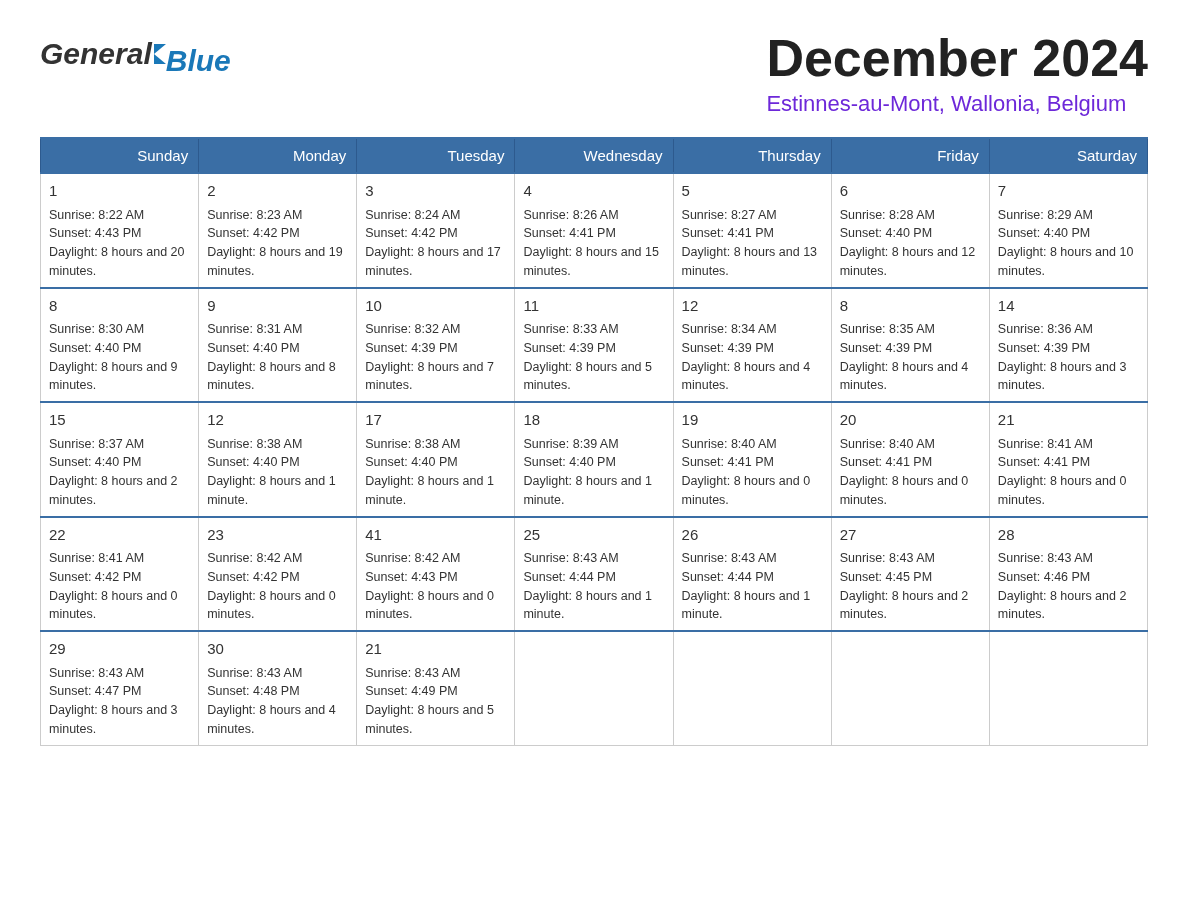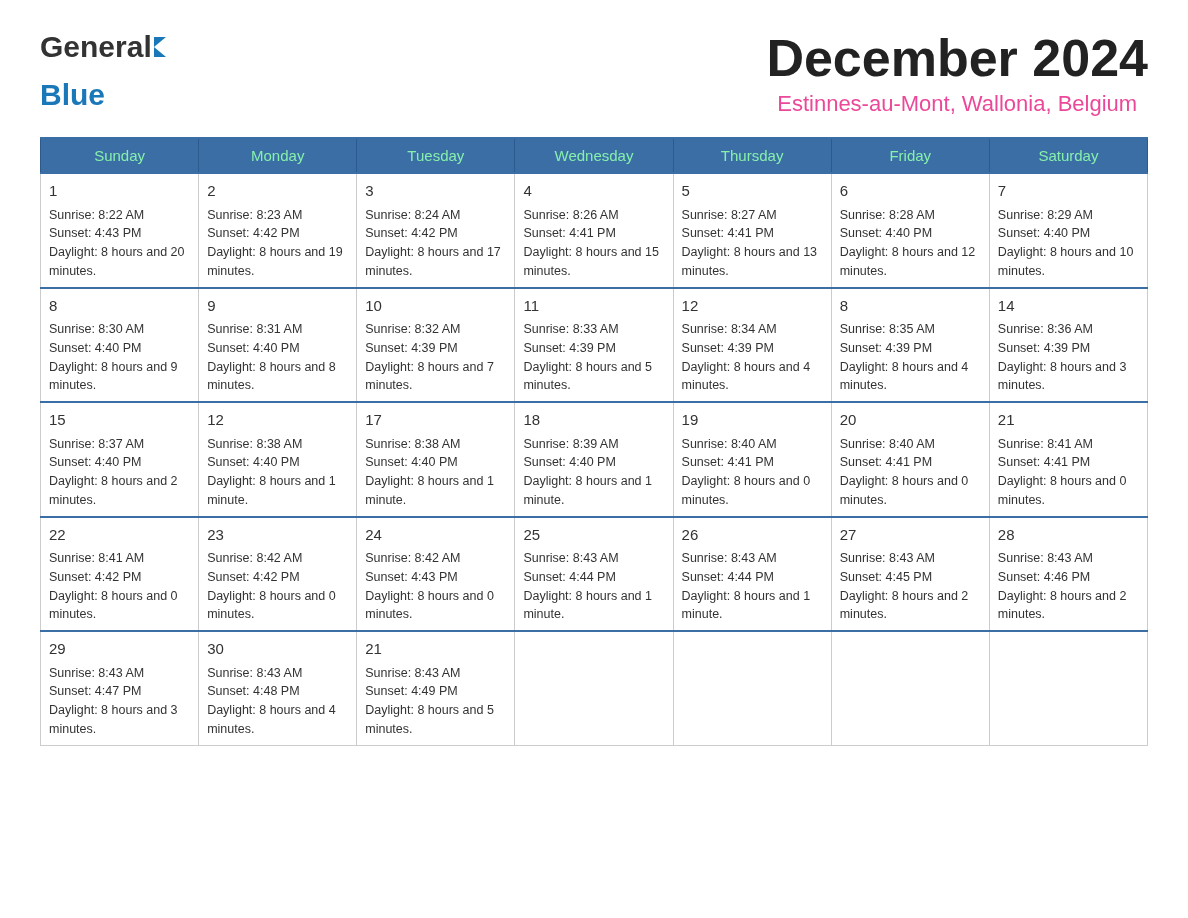--- a/index.html
+++ b/index.html
@@ -11,45 +11,45 @@
       width: 1188px;
       min-height: 918px;
     }
     .header-area {
       display: flex;
       justify-content: space-between;
       align-items: flex-start;
       margin-bottom: 20px;
     }
     .title-area {
-      text-align: center;
+      text-align: left;
     }
     .main-title {
       font-size: 52px;
       font-weight: bold;
       color: #222;
       line-height: 1.1;
     }
     .subtitle {
       font-size: 22px;
-      color: #ec4899;
+      color: #6d28d9;
       margin-top: 4px;
     }
     .calendar {
       width: 100%;
       border-collapse: collapse;
       border: 1px solid #3a6ea5;
     }
     .calendar th {
       background-color: #3a6ea5;
-      color: #86efac;
+      color: #ffffff;
       font-size: 15px;
       font-weight: normal;
       padding: 8px 10px;
-      text-align: center;
+      text-align: right;
       border: 1px solid #2d5a8e;
     }
     .calendar td {
       vertical-align: top;
       padding: 6px 8px;
       border: 1px solid #ccc;
       width: 14.28%;
       min-height: 100px;
       font-size: 12.5px;
       line-height: 1.5;
@@ -69,21 +69,22 @@
       color: #333;
       line-height: 1.5;
       margin-top: 44px;
     }
     .empty-cell {
       background: #fff;
     }
     
     .logo-svg-container {
       display: flex;
-      flex-direction: column;
+      flex-direction: row;
+      font-style: italic;
     }
     .logo-top-row {
       display: flex;
       align-items: center;
     }
     .logo-general {
       font-size: 30px;
       font-weight: bold;
       color: #333;
     }
@@ -193,21 +194,21 @@
         <td><span class="day-number">20</span>
 <span class="day-info">Sunrise: 8:40 AM<br>Sunset: 4:41 PM<br>Daylight: 8 hours and 0 minutes.</span></td>
         <td><span class="day-number">21</span>
 <span class="day-info">Sunrise: 8:41 AM<br>Sunset: 4:41 PM<br>Daylight: 8 hours and 0 minutes.</span></td>
       </tr>
       <tr>
         <td><span class="day-number">22</span>
 <span class="day-info">Sunrise: 8:41 AM<br>Sunset: 4:42 PM<br>Daylight: 8 hours and 0 minutes.</span></td>
         <td><span class="day-number">23</span>
 <span class="day-info">Sunrise: 8:42 AM<br>Sunset: 4:42 PM<br>Daylight: 8 hours and 0 minutes.</span></td>
-        <td><span class="day-number">24</span>
+        <td><span class="day-number">41</span>
 <span class="day-info">Sunrise: 8:42 AM<br>Sunset: 4:43 PM<br>Daylight: 8 hours and 0 minutes.</span></td>
         <td><span class="day-number">25</span>
 <span class="day-info">Sunrise: 8:43 AM<br>Sunset: 4:44 PM<br>Daylight: 8 hours and 1 minute.</span></td>
         <td><span class="day-number">26</span>
 <span class="day-info">Sunrise: 8:43 AM<br>Sunset: 4:44 PM<br>Daylight: 8 hours and 1 minute.</span></td>
         <td><span class="day-number">27</span>
 <span class="day-info">Sunrise: 8:43 AM<br>Sunset: 4:45 PM<br>Daylight: 8 hours and 2 minutes.</span></td>
         <td><span class="day-number">28</span>
 <span class="day-info">Sunrise: 8:43 AM<br>Sunset: 4:46 PM<br>Daylight: 8 hours and 2 minutes.</span></td>
       </tr>

